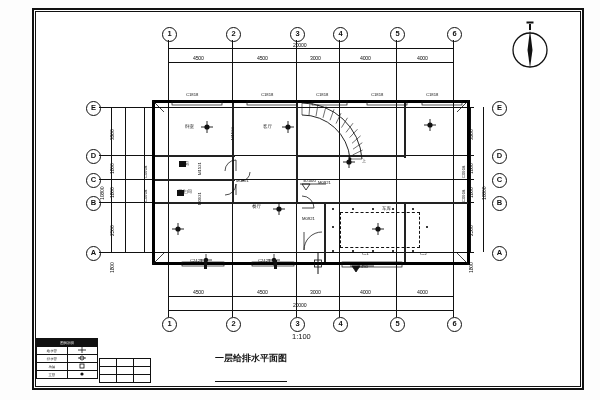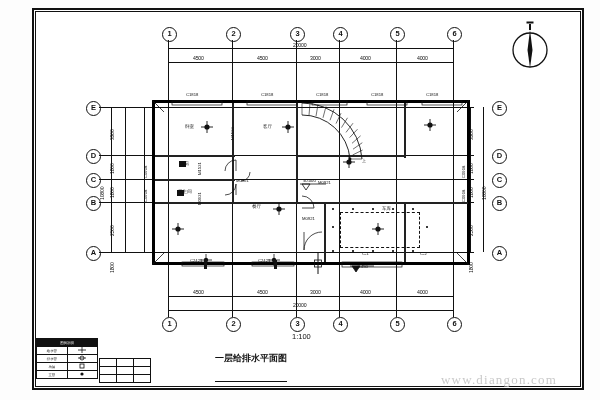--- a/index.html
+++ b/index.html
@@ -446,15 +446,14 @@
             <td>&nbsp;</td>
             <td>&nbsp;</td>
           </tr>
     </tbody>
       </table>
   </div>
 
   <div class="title-main" style="left:215px;top:352px;">一层给排水平面图</div>
   <div class="title-scale" style="left:292px;top:332px;">1:100</div>
 
-  <div class="watermark" style="left:441px;top:372px;">www.diangon.com</div>
 
 </div>
 
 </body></html>

